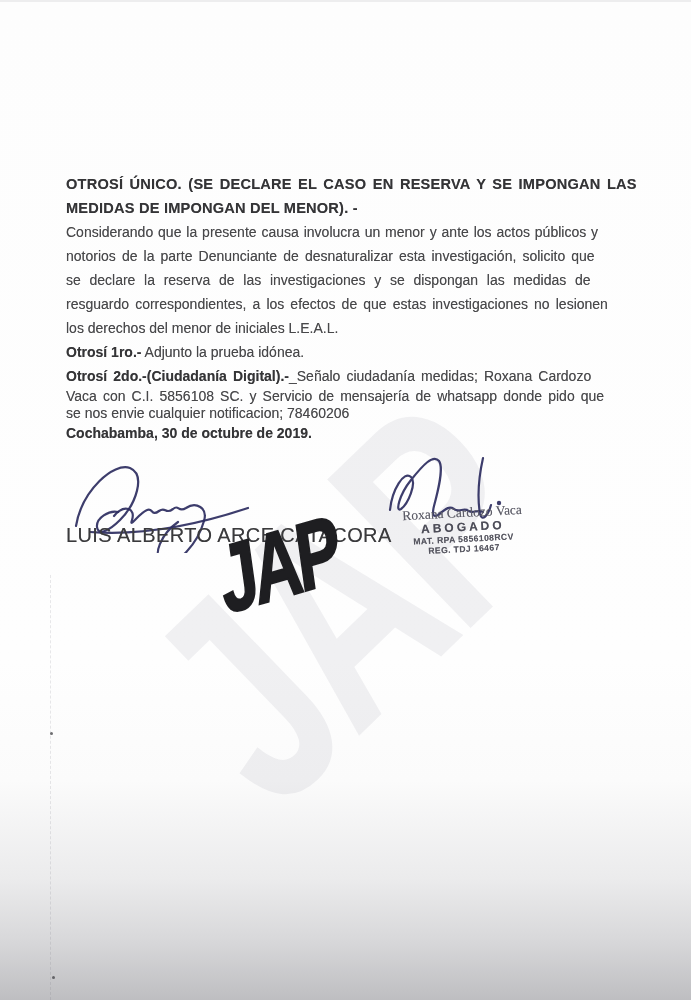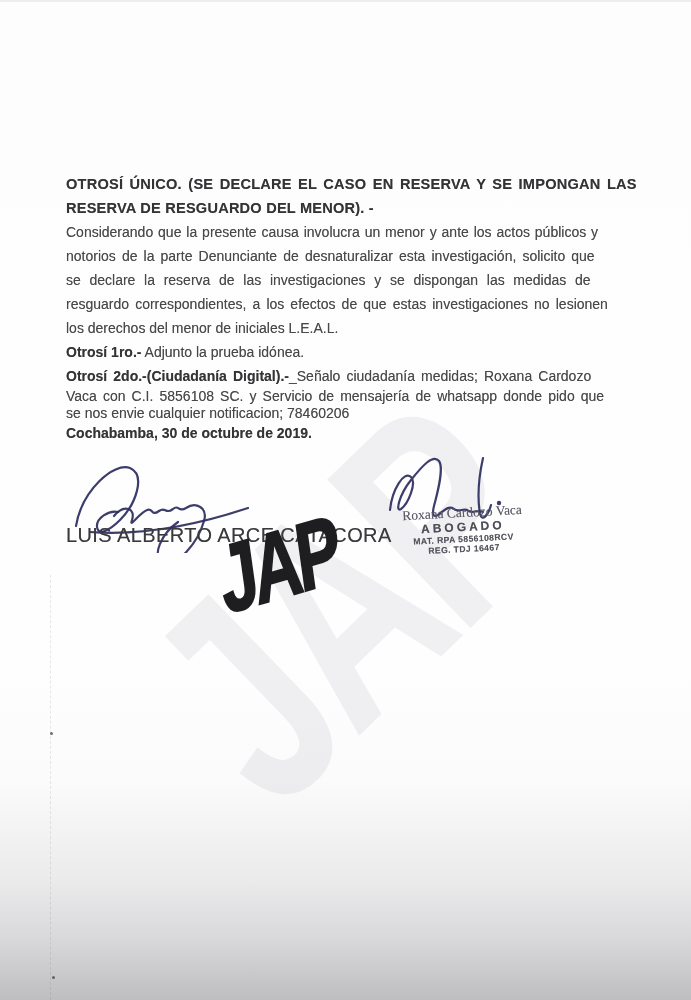--- a/index.html
+++ b/index.html
@@ -59,21 +59,21 @@
 <body>
 
 <div class="page">
 
   <div class="top-strip"></div>
 
   <div class="wm-big">JAP</div>
 
   <div class="doc" id="doc-lines">
       <div class="line h ws2"><b>OTROSÍ ÚNICO. (SE DECLARE EL CASO EN RESERVA Y SE IMPONGAN LAS</b></div>
-      <div class="line h"><b>RESERVA DE RESGUARDO DEL MENOR). -</b></div>
+      <div class="line h"><b>MEDIDAS DE IMPONGAN DEL MENOR). -</b></div>
       <div class="line ws1"><span>Considerando que la presente causa involucra un menor y ante los actos públicos y</span></div>
       <div class="line ws2"><span>notorios de la parte Denunciante de desnaturalizar esta investigación, solicito que</span></div>
       <div class="line ws5"><span>se declare la reserva de las investigaciones y se dispongan las medidas de</span></div>
       <div class="line ws2"><span>resguardo correspondientes, a los efectos de que estas investigaciones no lesionen</span></div>
       <div class="line"><span>los derechos del menor de iniciales L.E.A.L.</span></div>
       <div class="line"><b>Otrosí 1ro.-</b><span> Adjunto la prueba idónea.</span></div>
       <div class="line ws2"><b>Otrosí 2do.-(Ciudadanía Digital).-</b><span>_Señalo ciudadanía medidas; Roxana Cardozo</span></div>
       <div class="line t ws2"><span>Vaca con C.I. 5856108 SC. y  Servicio de mensajería de whatsapp donde pido que</span></div>
       <div class="line t"><span>se nos envie cualquier notificacion; 78460206</span></div>
       <div class="line date"><b>Cochabamba, 30 de octubre de 2019.</b></div>

